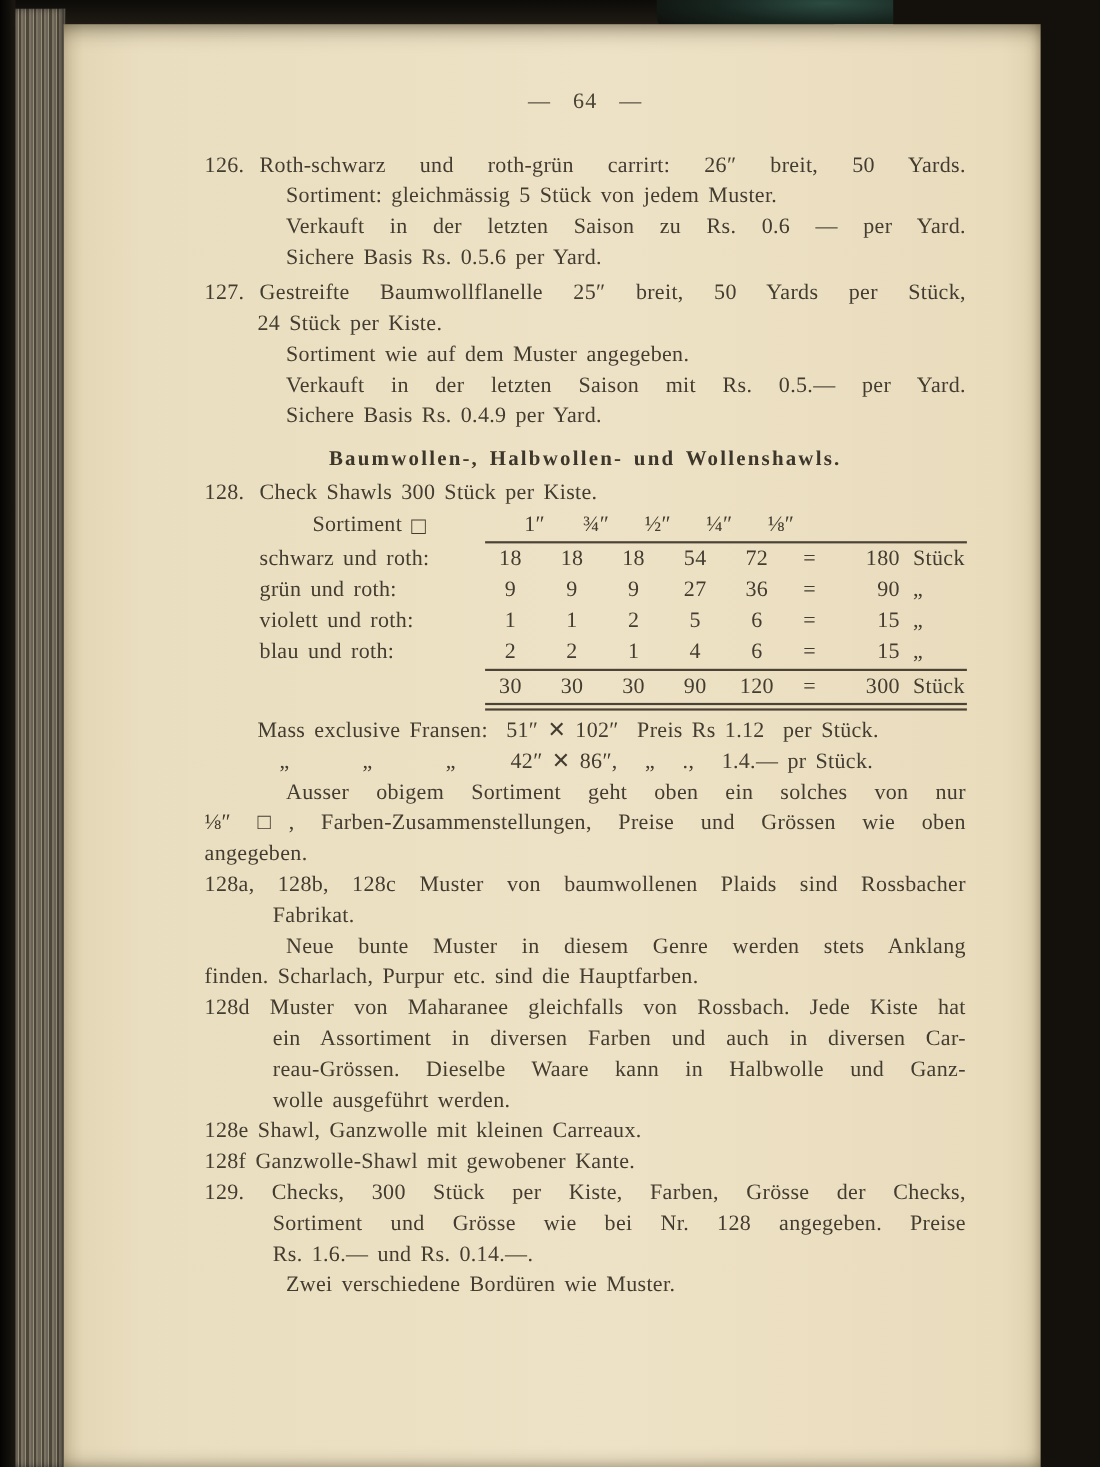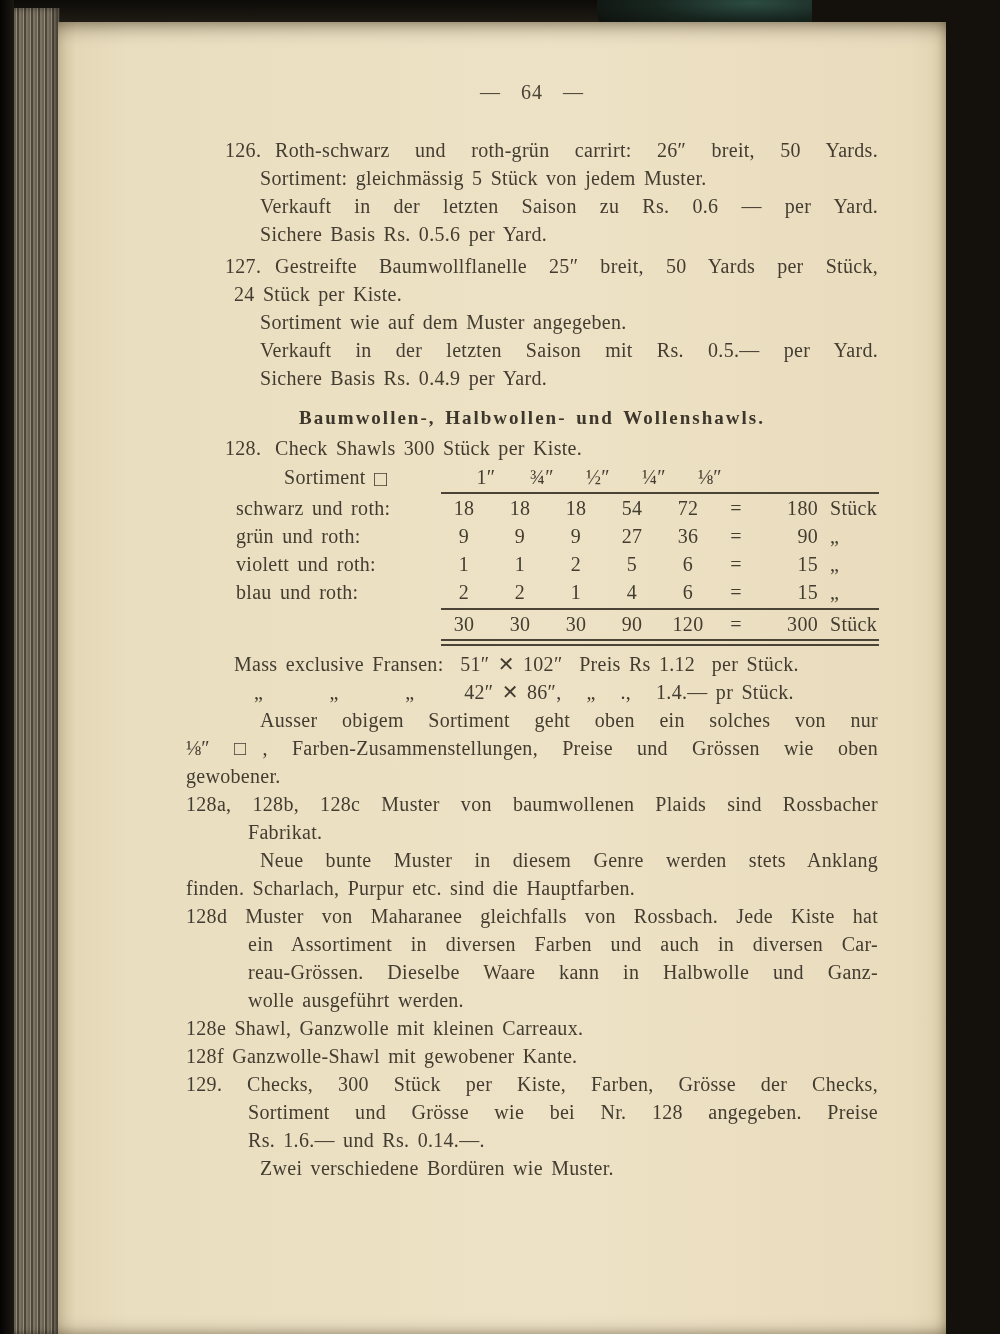--- a/index.html
+++ b/index.html
@@ -26,21 +26,21 @@
                 inset -8px 0 14px -8px rgba(60,45,20,.4),
                 inset 0 -12px 16px -12px rgba(50,38,15,.5); }
 
   .content { position:absolute; left:128px; top:0; width:692px;
     color:#433c30; font-size:20px; letter-spacing:.3px; word-spacing:3px; }
 
   .pagenum { margin-top:56px; line-height:28px; text-align:center; letter-spacing:1px; color:#4a4336; }
   .pagenum .dash { margin:0 20px; }
 
   .line { display:flex; line-height:28px; }
-  .num { flex:0 0 50px;margin-left:39px; }
+  .num { flex:0 0 50px; }
   .txt { flex:1 1 auto; min-width:0; }
   .just { text-align:justify; text-align-last:justify; }
   .indA { padding-left:48px; }
   .indB { padding-left:62px; }
   .indC { padding-left:74px; }
   .ind68 { padding-left:68px; }
   .pre { white-space:pre-wrap; }
 
   .e126 { margin-top:30px; }
   .e127 { margin-top:4px; }
@@ -206,21 +206,21 @@
       </section>
 
       <section>
         <div class="line">
           <span class="txt indC just">Ausser obigem Sortiment geht oben ein solches von nur</span>
         </div>
         <div class="line">
           <span class="txt just">⅛″ □, Farben-Zusammenstellungen, Preise und Grössen wie oben</span>
         </div>
         <div class="line">
-          <span class="txt">gewobener.</span>
+          <span class="txt">angegeben.</span>
         </div>
       </section>
 
       <section>
         <div class="line">
           <span class="txt just">128a, 128b, 128c Muster von baumwollenen Plaids sind Rossbacher</span>
         </div>
         <div class="line">
           <span class="txt indB">Fabrikat.</span>
         </div>

